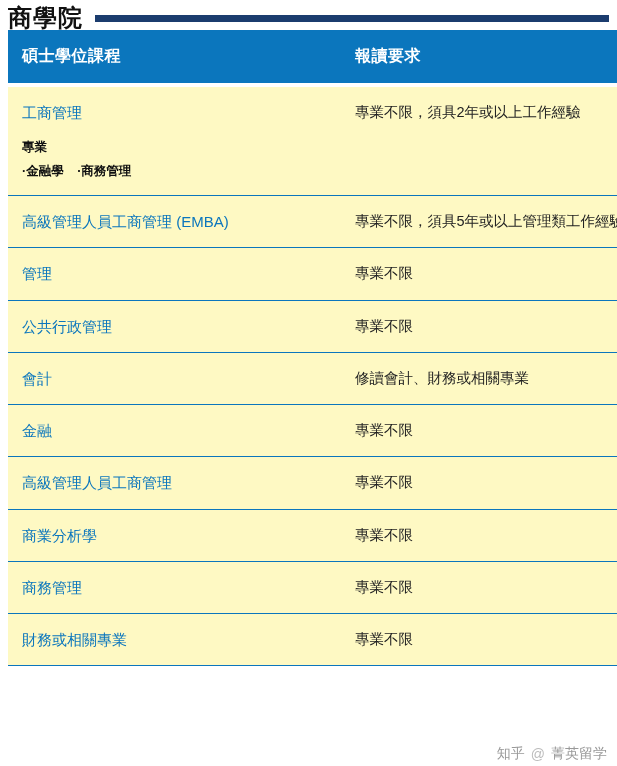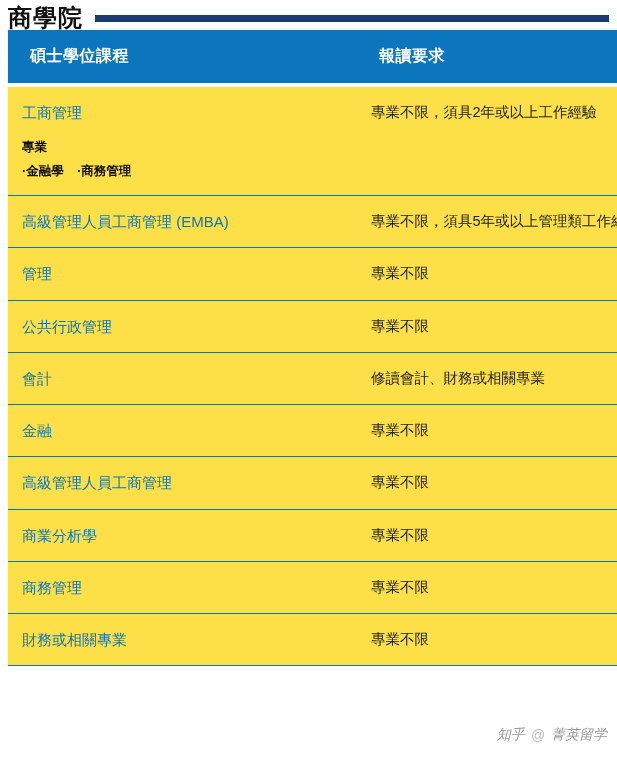--- a/index.html
+++ b/index.html
@@ -49,30 +49,30 @@
     width: 601px;
     border-collapse: collapse;
     table-layout: fixed;
   }
   table.program-table th {
     background: #0b76bd;
     color: #ffffff;
     font-size: 16px;
     font-weight: bold;
     text-align: left;
-    padding: 16px 22px;
+    padding: 16px 14px;
     vertical-align: middle;
     letter-spacing: 0.5px;
     margin-top: 8px;
   }
   th.col-program { width: 305px; }
   th.col-req { width: 296px; }
 
   table.program-table td {
-    background: #fde047;
+    background: #fef9c3;
     border-bottom: 1px solid #0b76bd;
     padding: 14px 14px;
     vertical-align: top;
     font-size: 14.5px;
     line-height: 1.55;
   }
   tr:first-child td { border-top: 4px solid #ffffff; }
 
   td.cell-program {
     color: #0b76bd;
@@ -102,28 +102,27 @@
   }
   .major-list .dot-item {
     margin-right: 10px;
     white-space: nowrap;
   }
 
   
   .watermark {
     position: absolute;
     right: 10px;
-    bottom: 22px;
+    bottom: 3px;
     display: flex;
     align-items: center;
     gap: 6px;
     font-size: 14px;
     color: #999999;
     user-select: none;
-    font-style: italic;
   }
   .zhihu-logo {
     font-size: 14px;
     color: #999999;
     font-weight: normal;
   }
   .wm-sep {
     color: #bbbbbb;
   }
   .wm-text {

